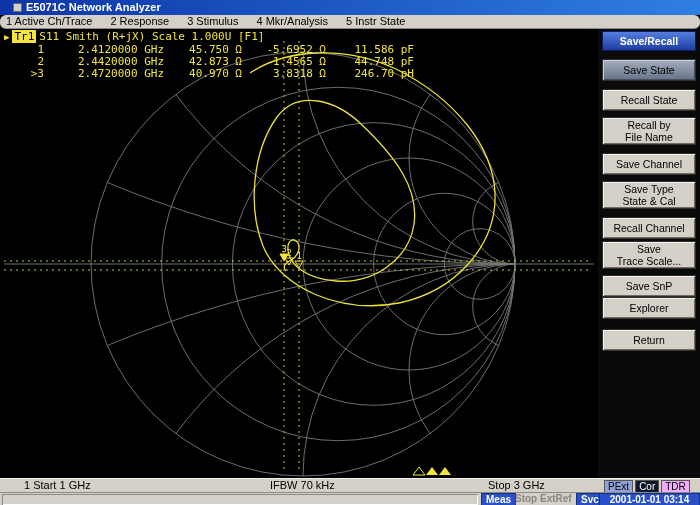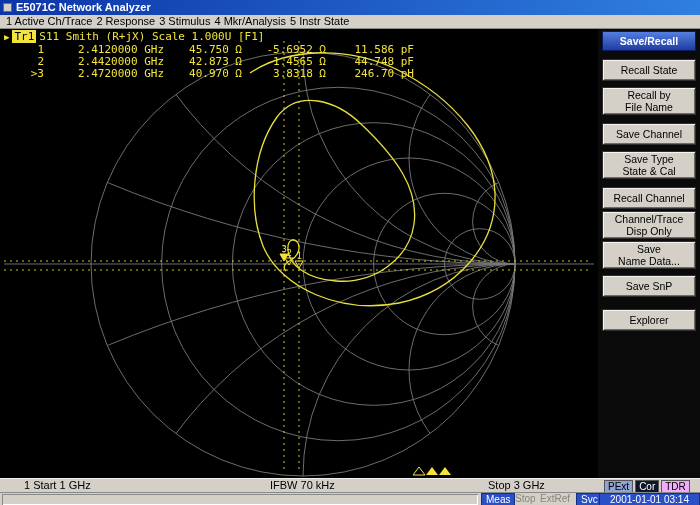--- a/index.html
+++ b/index.html
@@ -3,28 +3,28 @@
 <meta charset="utf-8">
 <style>
   * { margin:0; padding:0; box-sizing:border-box; }
   body { background:#222; font-family:"Liberation Sans", sans-serif; }
   .screen { position:relative; width:700px; height:505px; background:#000; overflow:hidden; }
 
   
   .titlebar {
     height:15px; background:linear-gradient(90deg,#0d35a8 0%,#2f7fe0 100%);
     color:#fff; font-size:11px; font-weight:bold; line-height:15px;
-    display:flex; align-items:center; gap:4px; padding-left:3px;
+    display:flex; align-items:center; gap:4px; padding-left:13px;
   }
   .app-icon { width:9px; height:9px; background:#d4d0c8; border:1px solid #6a6a6a; display:inline-block; }
 
   
   .menubar {
     height:14px; background:#d4d0c8; border-bottom:1px solid #8a8a8a;
-    display:flex; gap:4px; padding:0 6px; font-size:11px; line-height:13px; color:#000;
+    display:flex; gap:18px; padding:0 6px; font-size:11px; line-height:13px; color:#000;border-radius:6px;
   }
   .menubar span { cursor:default; }
 
   
   .main { display:flex; height:449px; }
   .plot { position:relative; width:598px; height:449px; background:#000; }
   .plot svg { position:absolute; left:0; top:0; }
 
   .trace-header {
     position:absolute; left:4px; top:1px; font-family:"DejaVu Sans Mono", monospace;
@@ -57,39 +57,39 @@
   .sk-2 { height:28px; }
   .sk-title {
     height:20px; background:linear-gradient(180deg,#547fe0,#1f3da0);
     color:#fff; font-weight:bold; box-shadow:none; border:1px solid #0a1c60;
   }
   .sk-selected {
     background:linear-gradient(180deg,#a4aebe,#667288);
     box-shadow: inset 1px 1px 0 #c9d0da, inset -1px -1px 0 #474f60;
   }
   .mt8 { margin-top:8px; } .mt6 { margin-top:6px; } .mt2 { margin-top:2px; }
-  .mt12 { margin-top:12px; } .mt10 { margin-top:10px; }
+  .mt12 { } .mt10 { margin-top:10px; }
 
   
   .statusbar {
     position:relative; height:14px; background:#d4d0c8; border-top:1px solid #f0efea;
     font-size:11px; color:#000; line-height:13px;
   }
   .st-left { position:absolute; left:24px; top:0; }
   .st-ifbw { position:absolute; left:270px; top:0; }
   .st-stop { position:absolute; left:488px; top:0; }
   .badges { position:absolute; left:604px; top:1px; display:flex; gap:2px; }
   .badge { font-size:10px; line-height:11px; padding:0 3px; border:1px solid #555; }
   .badge-pext { background:#8fa3d6; color:#000; }
   .badge-cor  { background:#0f172a; color:#fff; }
   .badge-tdr  { background:#f0abfc; color:#000; }
 
   
   .sysbar { position:relative; height:14px; background:#d4d0c8; border-top:1px solid #8a8a8a;
-            font-size:10px; line-height:12px; }
+            font-size:10px; line-height:12px;font-weight:bold; }
   .sys-well { position:absolute; left:2px; top:1px; width:476px; height:11px;
               box-shadow: inset 1px 1px 0 #8a8a8a, inset -1px -1px 0 #ffffff; }
   .sys-chip { position:absolute; top:0; height:13px; background:#2a50c8; color:#fff;
               padding:0 4px; border:1px solid #16307e; }
   .sys-dim  { position:absolute; top:0; color:#8a867e; padding:0 3px; }
   .chip-meas { left:481px; }
   .chip-svc  { left:576px; }
   .chip-date { left:599px; width:101px; text-align:center; }
   .dim-stop  { left:512px; }
   .dim-extref{ left:537px; }
@@ -216,50 +216,52 @@
           <span class="mk-x">3.8318 Ω</span>
           <span class="mk-lc">246.70 pH</span>
         </div>
       </div>
     </div>
 
     <div class="sidebar">
       <div class="softkey sk-title">
         <span>Save/Recall</span>
       </div>
+      <div class="softkey sk-1 sk-selected mt8">
+        <span>Save State</span>
+      </div>
       <div class="softkey sk-1 mt8">
         <span>Recall State</span>
       </div>
       <div class="softkey sk-2 mt6">
         <span>Recall by</span>
         <span>File Name</span>
       </div>
       <div class="softkey sk-1 mt8">
         <span>Save Channel</span>
       </div>
       <div class="softkey sk-2 mt6">
         <span>Save Type</span>
         <span>State &amp; Cal</span>
       </div>
       <div class="softkey sk-1 mt8">
         <span>Recall Channel</span>
       </div>
       <div class="softkey sk-2 mt2">
-        <span>Channel/Trace</span>
-        <span>Disp Only</span>
-      </div>
-      <div class="softkey sk-2 mt2">
         <span>Save</span>
-        <span>Name Data...</span>
+        <span>Trace Scale...</span>
       </div>
       <div class="softkey sk-1 mt6">
         <span>Save SnP</span>
       </div>
       <div class="softkey sk-1 mt12">
         <span>Explorer</span>
+      </div>
+      <div class="softkey sk-1 mt10">
+        <span>Return</span>
       </div>
     </div>
   </div>
 
   <div class="statusbar">
     <span class="st-left">1 Start 1 GHz</span>
     <span class="st-ifbw">IFBW 70 kHz</span>
     <span class="st-stop">Stop 3 GHz</span>
     <span class="badges">
       <span class="badge badge-pext">PExt</span>

